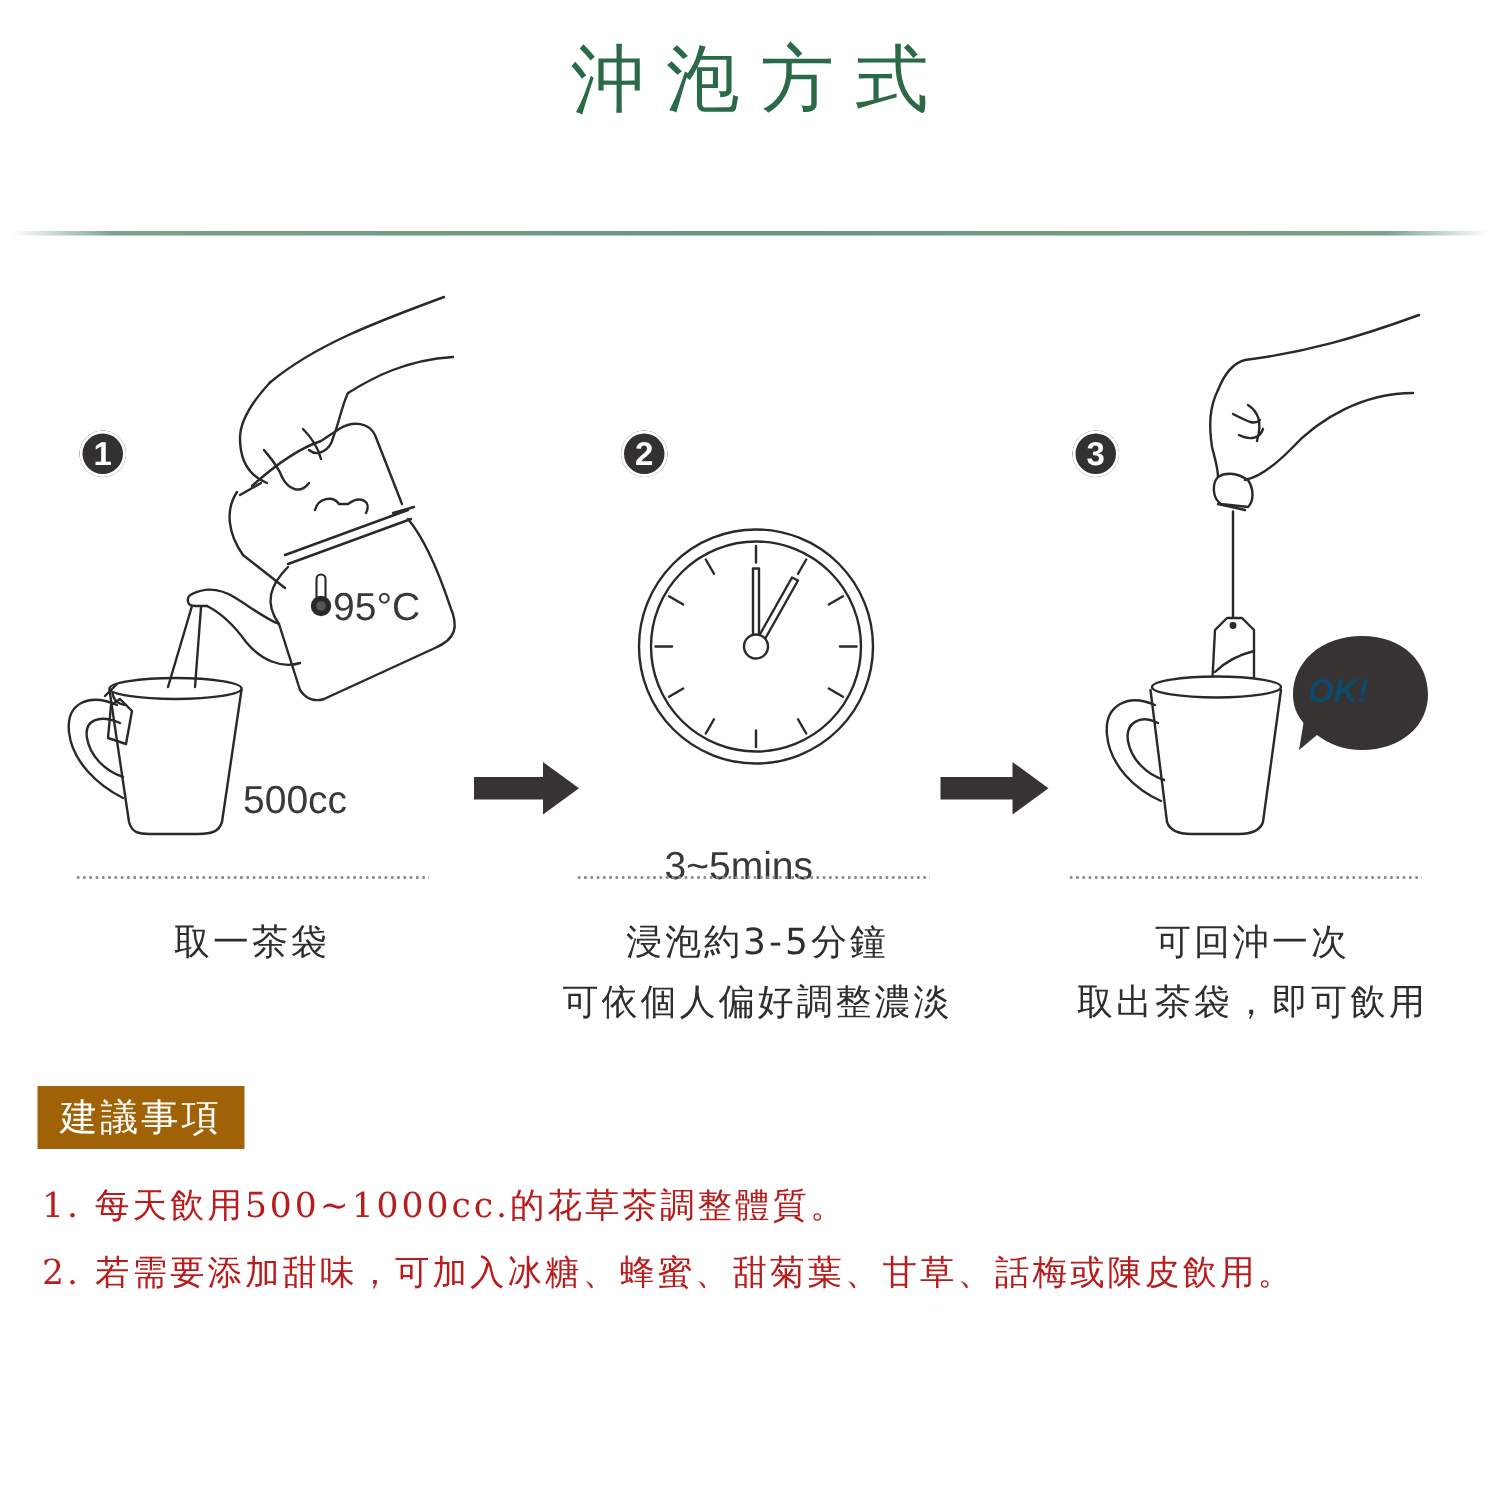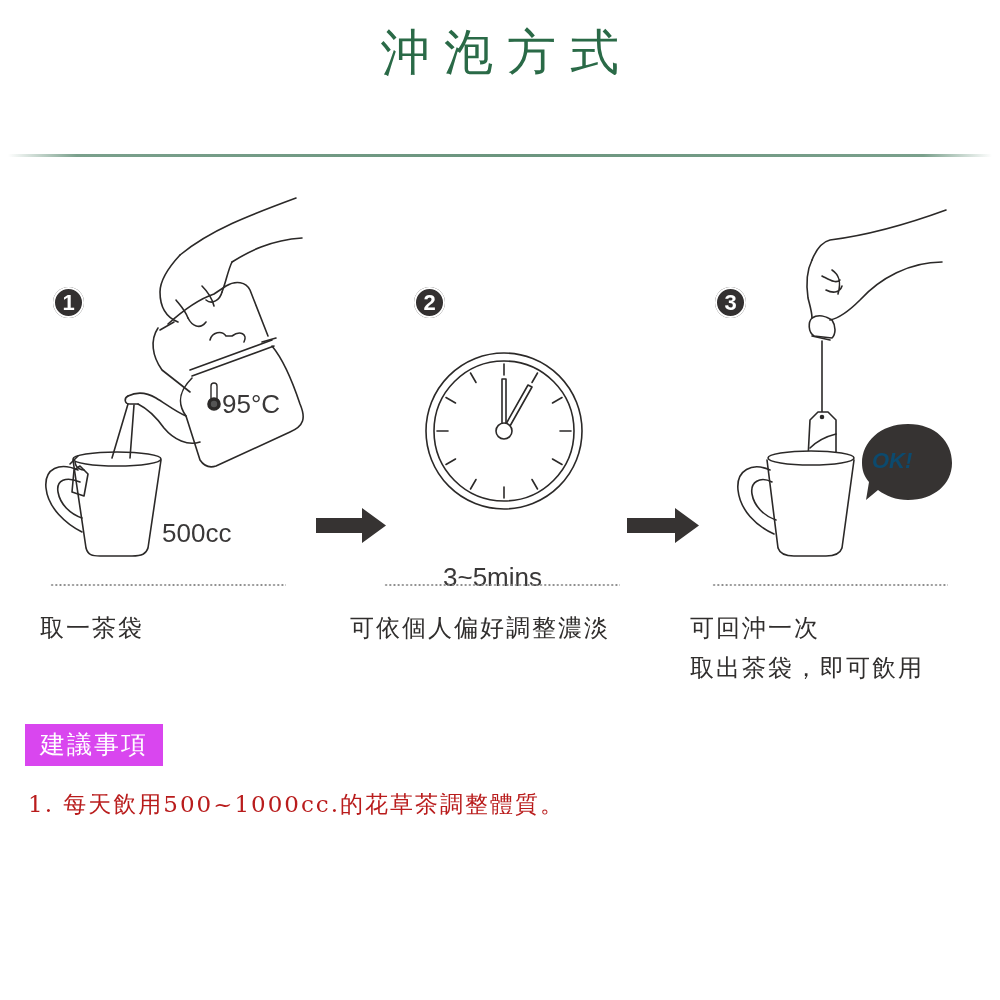--- a/index.html
+++ b/index.html
@@ -28,28 +28,28 @@
 
   .lbl { position: absolute; font-family: "Liberation Sans", sans-serif; font-size: 26px; color: #3a3838; }
 
   .dots {
     position: absolute; top: 584px; height: 2px;
     background-image: radial-gradient(circle, #8a8a8a 0.8px, transparent 1.2px);
     background-size: 4.2px 2px; background-repeat: repeat-x;
   }
 
   .step-text {
-    position: absolute; top: 608px; text-align: left;
+    position: absolute; top: 608px; text-align: center;
     font-family: "DejaVu Sans", sans-serif; font-size: 24px; line-height: 40px;
     color: #302e2d; letter-spacing: 2px;
   }
 
   .tips-badge {
     position: absolute; left: 25px; top: 724px; width: 138px; height: 42px;
-    background: #d946ef; color: #fff; font-family: "DejaVu Sans", sans-serif;
+    background: #a16207; color: #fff; font-family: "DejaVu Sans", sans-serif;
     font-size: 25px; line-height: 42px; text-align: center; letter-spacing: 2px;
   }
   .tips {
     position: absolute; left: 28px; top: 782px; width: 960px; list-style: none;
     font-family: "DejaVu Serif", "Liberation Serif", serif; font-size: 23px; color: #b91c1c;
   }
   .tips li { height: 45px; line-height: 45px; white-space: nowrap; letter-spacing: 2px; }
 </style>
 </head>
 <body>
@@ -172,23 +172,25 @@
 <div class="lbl" style="left:872px; top:448px; color:#0c4a6e; font-weight:bold; font-style:italic; font-size:22px;">OK!</div>
 
 <div class="dots" style="left:50px; width:236px;"></div>
 <div class="dots" style="left:384px; width:236px;"></div>
 <div class="dots" style="left:712px; width:236px;"></div>
 
 <div class="step-text" style="left:40px; width:256px;">
   <div>取一茶袋</div>
 </div>
 <div class="step-text" style="left:350px; width:310px;">
+  <div>浸泡約3-5分鐘</div>
   <div>可依個人偏好調整濃淡</div>
 </div>
 <div class="step-text" style="left:690px; width:290px;">
   <div>可回沖一次</div>
   <div>取出茶袋，即可飲用</div>
 </div>
 
 <div class="tips-badge">建議事項</div>
 <ul class="tips">
   <li>1. 每天飲用500~1000cc.的花草茶調整體質。</li>
+  <li>2. 若需要添加甜味，可加入冰糖、蜂蜜、甜菊葉、甘草、話梅或陳皮飲用。</li>
 </ul>
 
 </body></html>

